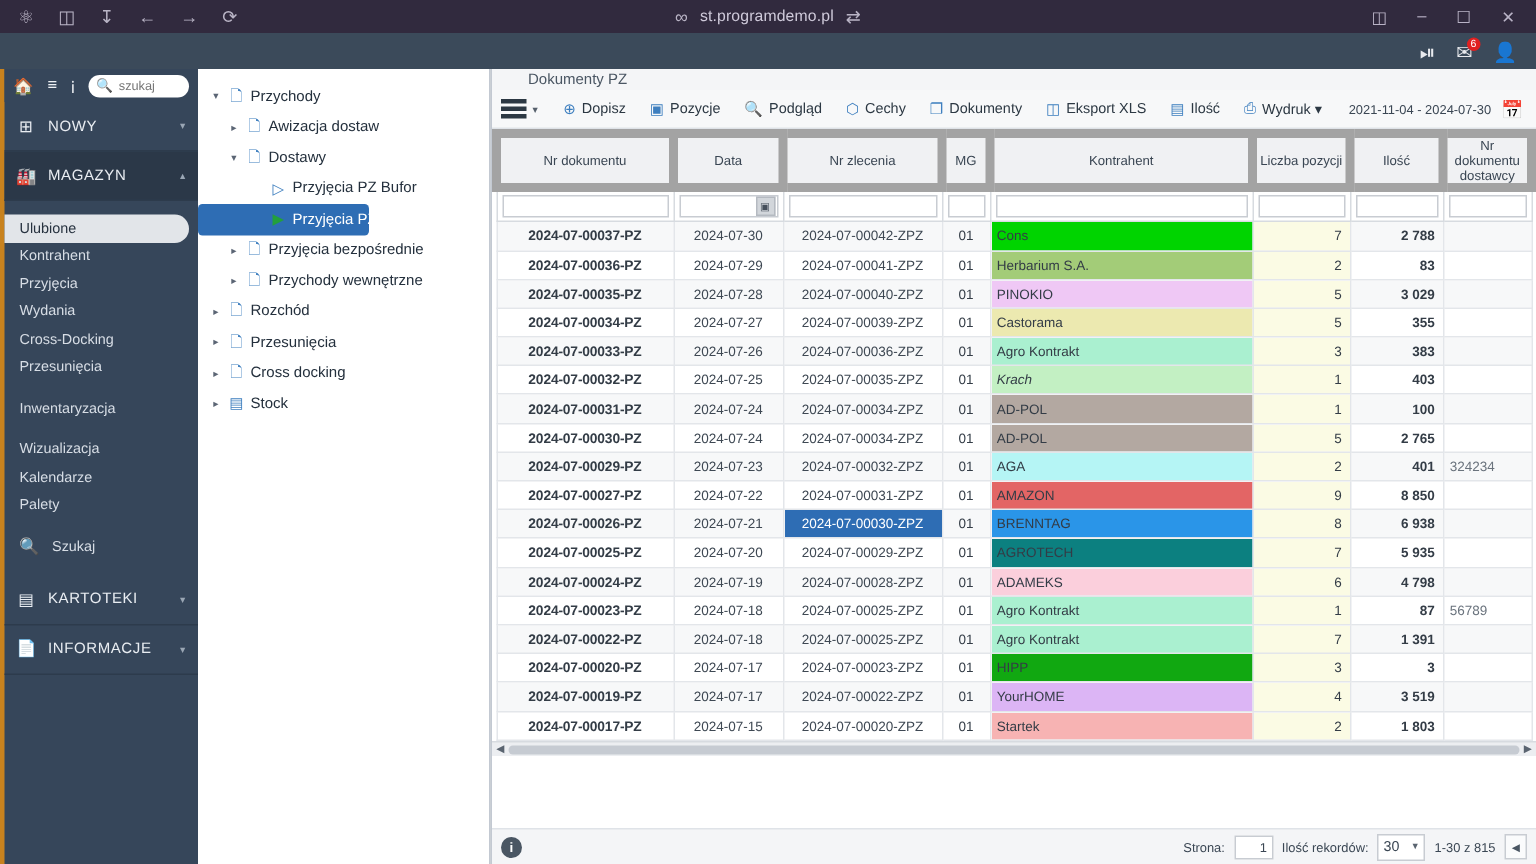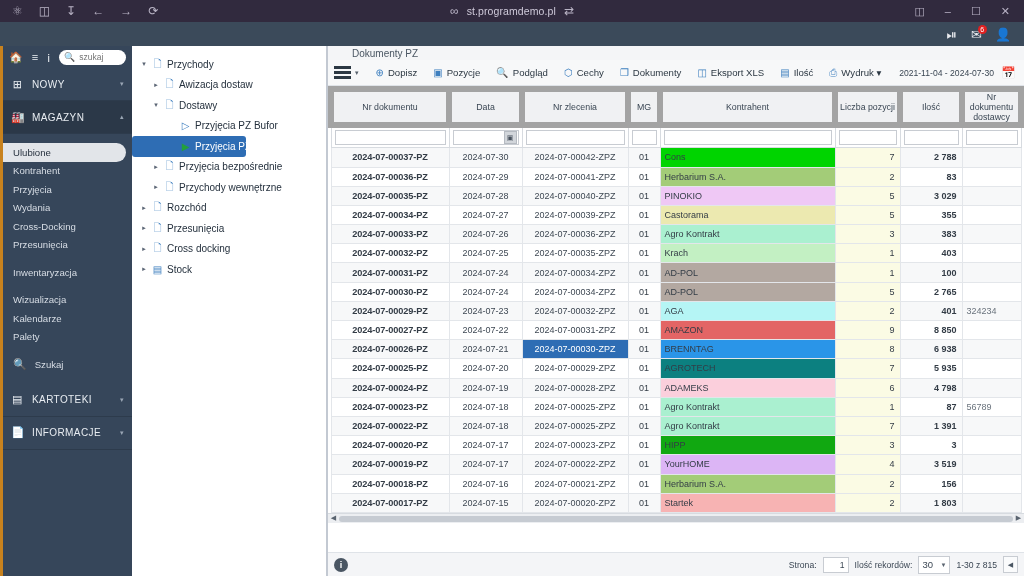--- a/index.html
+++ b/index.html
@@ -522,21 +522,21 @@
               <td class="c-kontr" style="background:#aaf0d0 !important;">Agro Kontrakt</td>
               <td class="c-poz">3</td>
               <td class="c-ilosc">383</td>
               <td class="c-nrdost"></td>
             </tr>
             <tr>
               <td class="c-doc">2024-07-00032-PZ</td>
               <td class="c-date">2024-07-25</td>
               <td class="c-order">2024-07-00035-ZPZ</td>
               <td class="c-mg">01</td>
-              <td class="c-kontr" style="background:#c3f0c3 !important;">Krach</td>
+              <td class="c-kontr" style="background:#c3f0c3 !important;font-style:italic;">Krach</td>
               <td class="c-poz">1</td>
               <td class="c-ilosc">403</td>
               <td class="c-nrdost"></td>
             </tr>
             <tr>
               <td class="c-doc">2024-07-00031-PZ</td>
               <td class="c-date">2024-07-24</td>
               <td class="c-order">2024-07-00034-ZPZ</td>
               <td class="c-mg">01</td>
               <td class="c-kontr" style="background:#b3a8a1 !important;">AD-POL</td>
@@ -635,30 +635,20 @@
               <td class="c-nrdost"></td>
             </tr>
             <tr>
               <td class="c-doc">2024-07-00019-PZ</td>
               <td class="c-date">2024-07-17</td>
               <td class="c-order">2024-07-00022-ZPZ</td>
               <td class="c-mg">01</td>
               <td class="c-kontr" style="background:#dcb5f5 !important;">YourHOME</td>
               <td class="c-poz">4</td>
               <td class="c-ilosc">3 519</td>
-              <td class="c-nrdost"></td>
-            </tr>
-            <tr>
-              <td class="c-doc">2024-07-00018-PZ</td>
-              <td class="c-date">2024-07-16</td>
-              <td class="c-order">2024-07-00021-ZPZ</td>
-              <td class="c-mg">01</td>
-              <td class="c-kontr" style="background:#a3cc78 !important;">Herbarium S.A.</td>
-              <td class="c-poz">2</td>
-              <td class="c-ilosc">156</td>
               <td class="c-nrdost"></td>
             </tr>
             <tr>
               <td class="c-doc">2024-07-00017-PZ</td>
               <td class="c-date">2024-07-15</td>
               <td class="c-order">2024-07-00020-ZPZ</td>
               <td class="c-mg">01</td>
               <td class="c-kontr" style="background:#f7b3b3 !important;">Startek</td>
               <td class="c-poz">2</td>
               <td class="c-ilosc">1 803</td>

